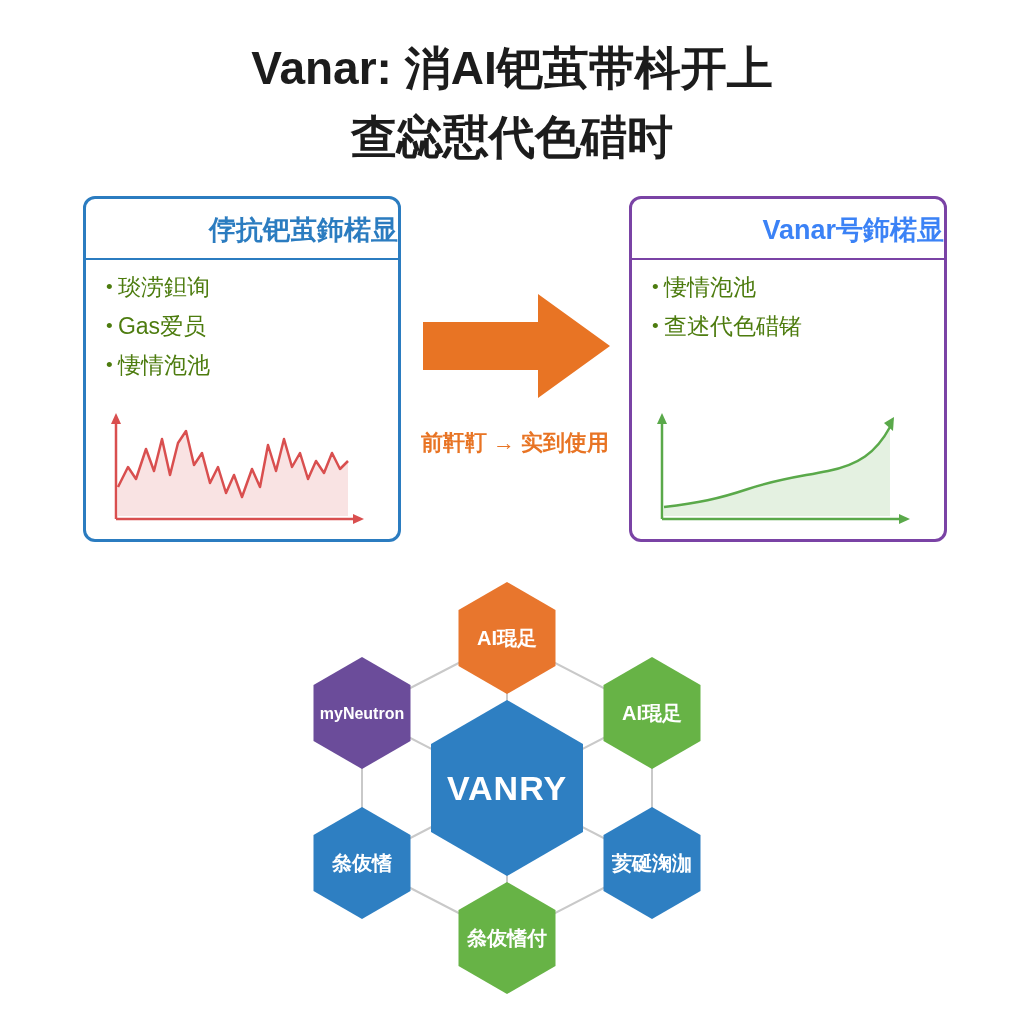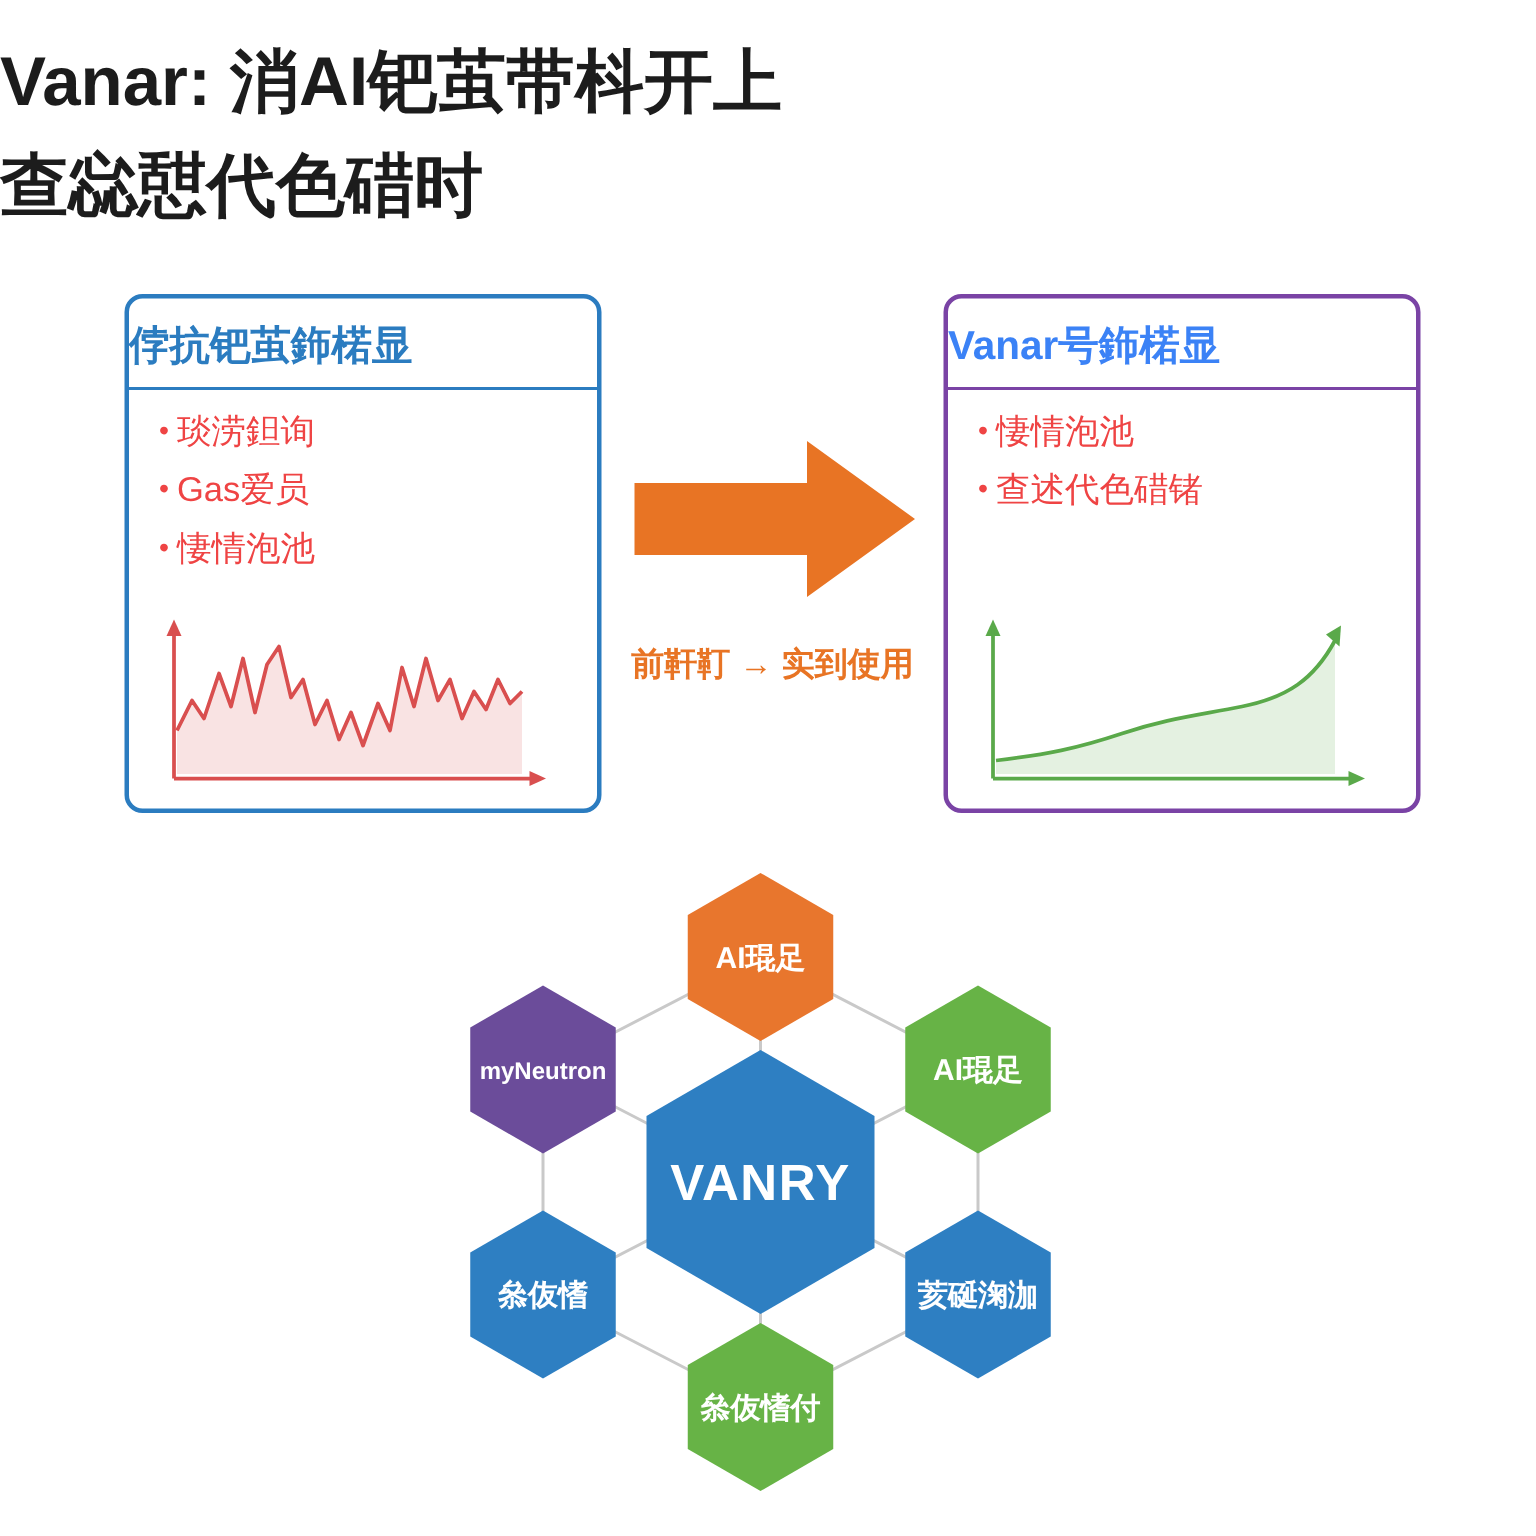--- a/index.html
+++ b/index.html
@@ -1,35 +1,35 @@
 <!DOCTYPE html>
 <html><head>
 <meta charset="utf-8">
 <style>
   html,body{margin:0;padding:0;background:#ffffff;}
   .canvas{
     position:relative;width:1024px;height:1024px;background:#ffffff;
     font-family:"Liberation Sans",sans-serif;overflow:hidden;
   }
   .title{
-    position:absolute;top:20px;left:0;width:1024px;text-align:left;
+    position:absolute;top:34px;left:0;width:1024px;text-align:center;
     font-weight:bold;color:#1c1c1c;font-size:46px;line-height:1.5;
   }
   .card{
     position:absolute;top:196px;width:318px;height:346px;background:#ffffff;
     border-radius:12px;box-sizing:border-box;
   }
   .card.left{left:83px;border:3px solid #2b7cc0;}
   .card.right{left:629px;border:3px solid #7a43a5;}
   .card-header{
-    text-align:left;font-size:27px;font-weight:bold;padding:13px 0 10px;
+    text-align:right;font-size:27px;font-weight:bold;padding:13px 0 10px;
   }
   .card.left .card-header{color:#2b7cc0;border-bottom:2px solid #2b7cc0;}
   .card.right .card-header{color:#3b82f6;border-bottom:2px solid #7a43a5;}
-  .bullets{list-style:none;margin:12px 0 0;padding:0 0 0 20px;font-size:23px;color:#ef4444;}
+  .bullets{list-style:none;margin:12px 0 0;padding:0 0 0 20px;font-size:23px;color:#4d7c0f;}
   .bullets li{margin:8px 0;}
   .bullets li::before{content:"• ";font-size:19px;position:relative;top:-2px;}
   .mini-chart{position:absolute;left:16px;bottom:8px;}
   .transition-arrow-wrap{position:absolute;left:418px;top:288px;}
   .transition-label{
     position:absolute;left:390px;top:428px;width:250px;text-align:center;
     color:#e87424;font-size:22px;font-weight:bold;
   }
   .network{position:absolute;left:0;top:570px;}
   .hex-label{fill:#ffffff;font-weight:bold;font-size:20px;text-anchor:middle;

